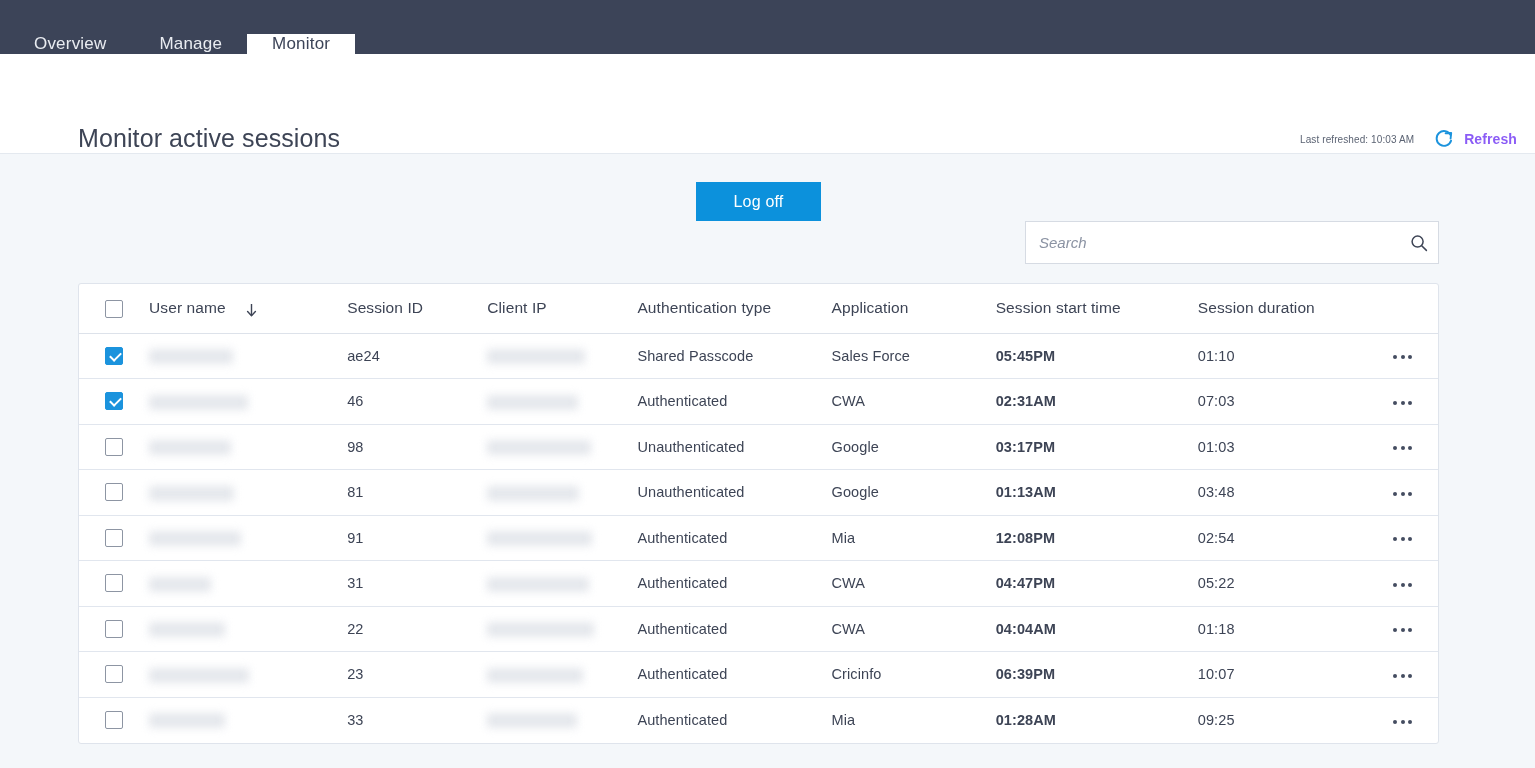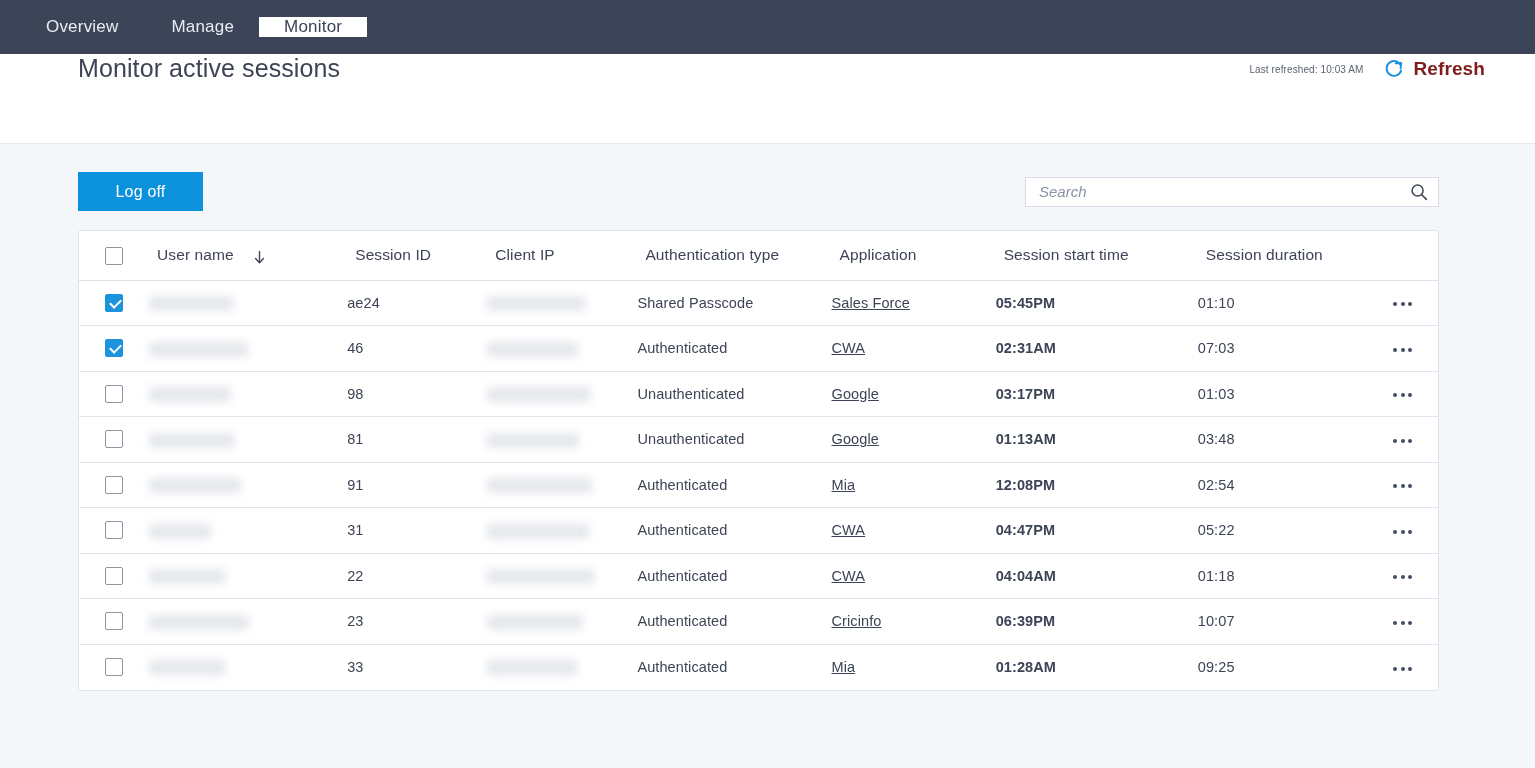--- a/index.html
+++ b/index.html
@@ -15,49 +15,48 @@
     background: #f4f7fa;
     color: #3d4455;
     -webkit-font-smoothing: antialiased;
   }
 
   
   .topnav {
     height: 54px;
     background: #3c4458;
     display: flex;
-    align-items: center;
+    align-items: flex-end;
     width: 100%;
-    padding-left: 12px;
   }
   .nav-tab {
     display: flex;
     align-items: center;
     justify-content: center;
     padding: 0 25px;
     font-size: 17px;
     color: #e9ecf1;
     letter-spacing: .2px;
     cursor: pointer;
     white-space: nowrap;
   }
   .nav-tab:first-child { padding-left: 34px; padding-right: 28px; }
   .nav-tab.active {
     background: #ffffff;
     color: #3c4458;
   }
 
   
   .page-header {
-    height: 90px;
+    height: 100px;
     background: #ffffff;
     border-bottom: 1px solid #e4e9ef;
     display: flex;
-    align-items: flex-start;
-    padding: 0 48px 0 78px;
+    align-items: flex-end;
+    padding: 0 16px 0 78px;
   }
   .page-title {
     font-size: 25px;
     font-weight: normal;
     color: #3d4455;
     letter-spacing: .1px;
   }
   .header-right {
     margin-left: auto;
     display: flex;
@@ -72,57 +71,58 @@
   .refresh-btn {
     display: flex;
     align-items: center;
     gap: 10px;
     cursor: pointer;
     background: none;
     border: none;
     padding: 4px 2px;
   }
   .refresh-btn .label {
-    font-size: 19px;
-    color: #7f1d1d;
+    font-size: 14px;
+    color: #8b5cf6;
     font-weight: bold;
     letter-spacing: .1px;
   }
   .refresh-icon { display: block; width: 20px; height: 20px; }
 
   
   .content {
     padding: 0 96px 0 78px;
   }
   .toolbar {
     display: flex;
     align-items: center;
     padding-top: 28px;
     padding-bottom: 19px;
+    flex-direction: column;
   }
   .logoff-btn {
     background: #0c91dc;
     color: #ffffff;
     border: none;
     font-family: "Liberation Sans", sans-serif;
     font-size: 16px;
     padding: 0 22px;
     height: 39px;
     min-width: 125px;
     cursor: pointer;
     letter-spacing: .2px;
   }
   .search-wrap {
     margin-left: auto;
     position: relative;
     width: 414px;
   }
   .search-input {
     width: 100%;
-    height: 30px;
+    height: 43px;
     border: 1px solid #d6dbe3;
     background: #ffffff;
     padding: 0 40px 0 13px;
     font-family: "Liberation Sans", sans-serif;
     font-size: 15px;
     color: #3d4455;
     outline: none;
   }
   .search-input::placeholder {
     font-style: italic;
@@ -171,31 +171,30 @@
     letter-spacing: .1px;
   }
   table.sessions tbody tr:last-child td { border-bottom: none; }
 
   
   .col-chk   { width: 70px;  padding-left: 26px !important; }
   .col-user  { width: 198px; }
   .col-sid   { width: 140px; }
   .col-ip    { width: 150px; }
   .col-auth  { width: 194px; }
-  .col-app   { width: 164px; text-decoration: underline; }
+  .col-app   { width: 164px; }
   .col-start { width: 202px; font-weight: bold; }
   .col-dur   { width: 170px; }
   .col-menu  { width: 70px; }
 
   .th-sort {
     display: inline-flex;
     align-items: flex-end;
     gap: 20px;
     cursor: pointer;
-    margin-left: 8px;
   }
   .sort-arrow { display: block; width: 11px; height: 14px; }
 
   
   .cb {
     width: 18px;
     height: 18px;
     border-radius: 2px;
     border: 1.6px solid #8d95a3;
     background: #ffffff;

